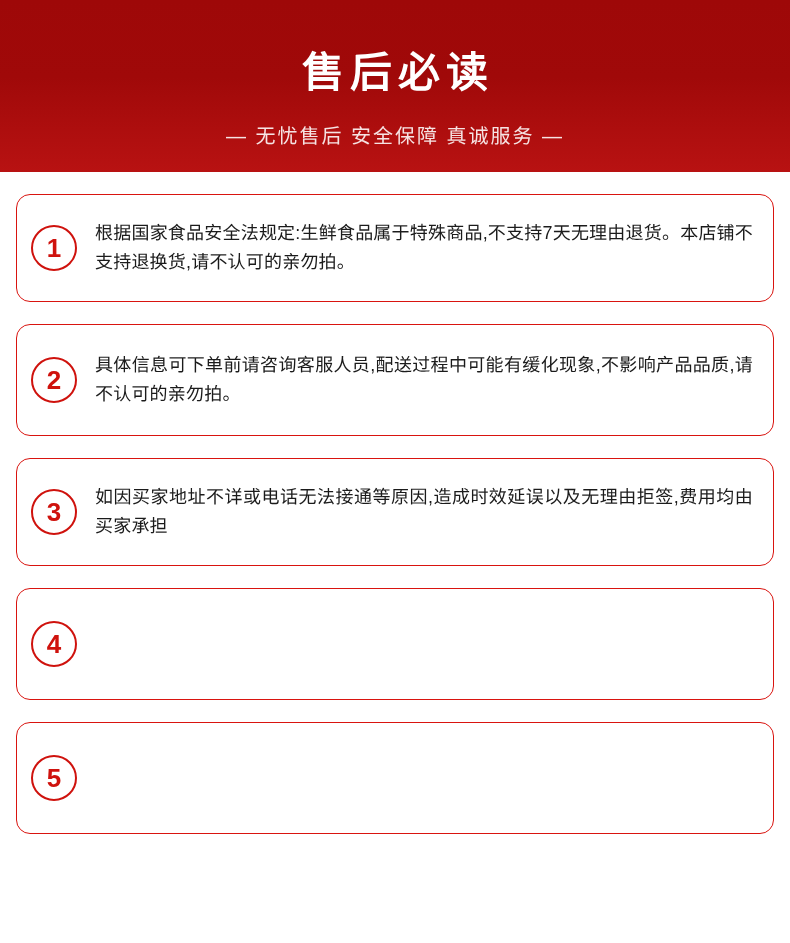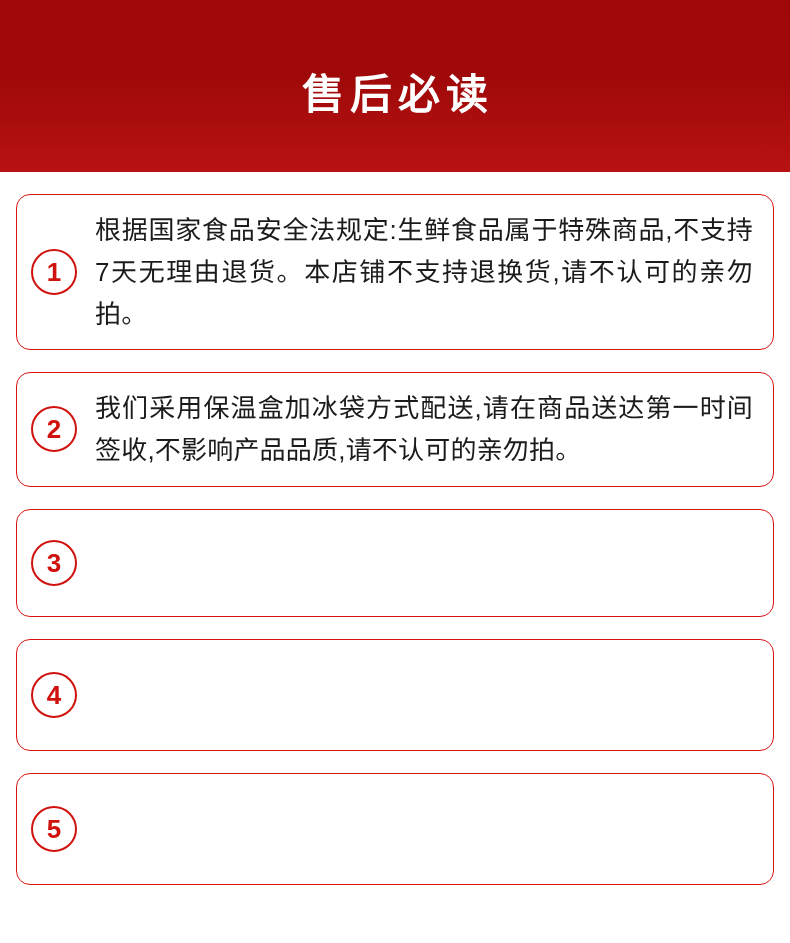--- a/index.html
+++ b/index.html
@@ -89,54 +89,56 @@
     align-items: center;
     justify-content: center;
     margin-right: 18px;
     line-height: 1;
     box-sizing: border-box;
   }
 
   .item-text {
     flex: 1 1 auto;
     color: #1b1b1b;
-    font-size: 26px;
+    font-size: 18px;
     line-height: 1.62;
     letter-spacing: 0.2px;
     text-align: justify;
     word-break: break-all;
   }
 
   
   .item.h2 { min-height: 112px; }
   .item.h3 { min-height: 108px; }
 </style>
 </head>
 <body>
 
 <div class="page">
 
   <div class="header">
     <h1 class="header-title">售后必读</h1>
+    <div class="header-sub">— 无忧售后  安全保障  真诚服务 —</div>
   </div>
 
   <div class="list">
 
     <div class="item">
       <div class="badge">1</div>
       <div class="item-text">根据国家食品安全法规定:生鲜食品属于特殊商品,不支持7天无理由退货。本店铺不支持退换货,请不认可的亲勿拍。</div>
     </div>
 
     <div class="item h2">
       <div class="badge">2</div>
-      <div class="item-text">我们采用保温盒加冰袋方式配送,请在商品送达第一时间签收,不影响产品品质,请不认可的亲勿拍。</div>
+      <div class="item-text">具体信息可下单前请咨询客服人员,配送过程中可能有缓化现象,不影响产品品质,请不认可的亲勿拍。</div>
     </div>
 
     <div class="item h3">
       <div class="badge">3</div>
+      <div class="item-text">如因买家地址不详或电话无法接通等原因,造成时效延误以及无理由拒签,费用均由买家承担</div>
     </div>
 
     <div class="item h2">
       <div class="badge">4</div>
     </div>
 
     <div class="item h2">
       <div class="badge">5</div>
     </div>
 

